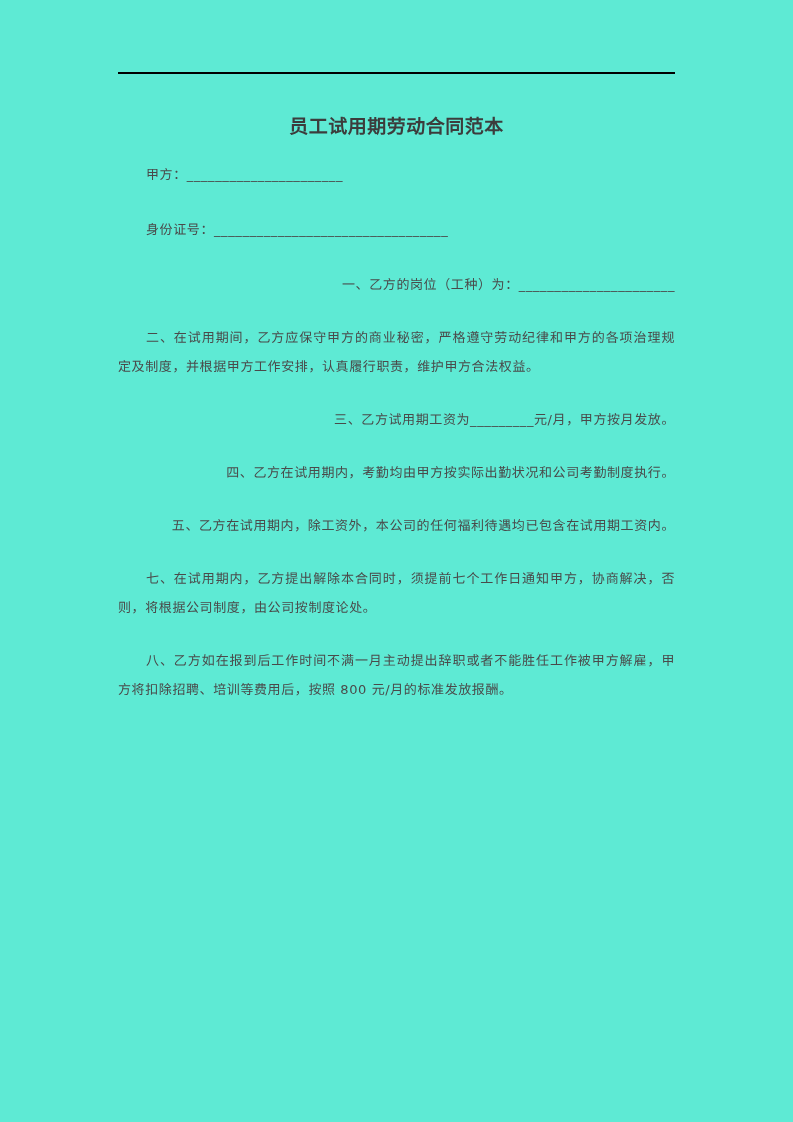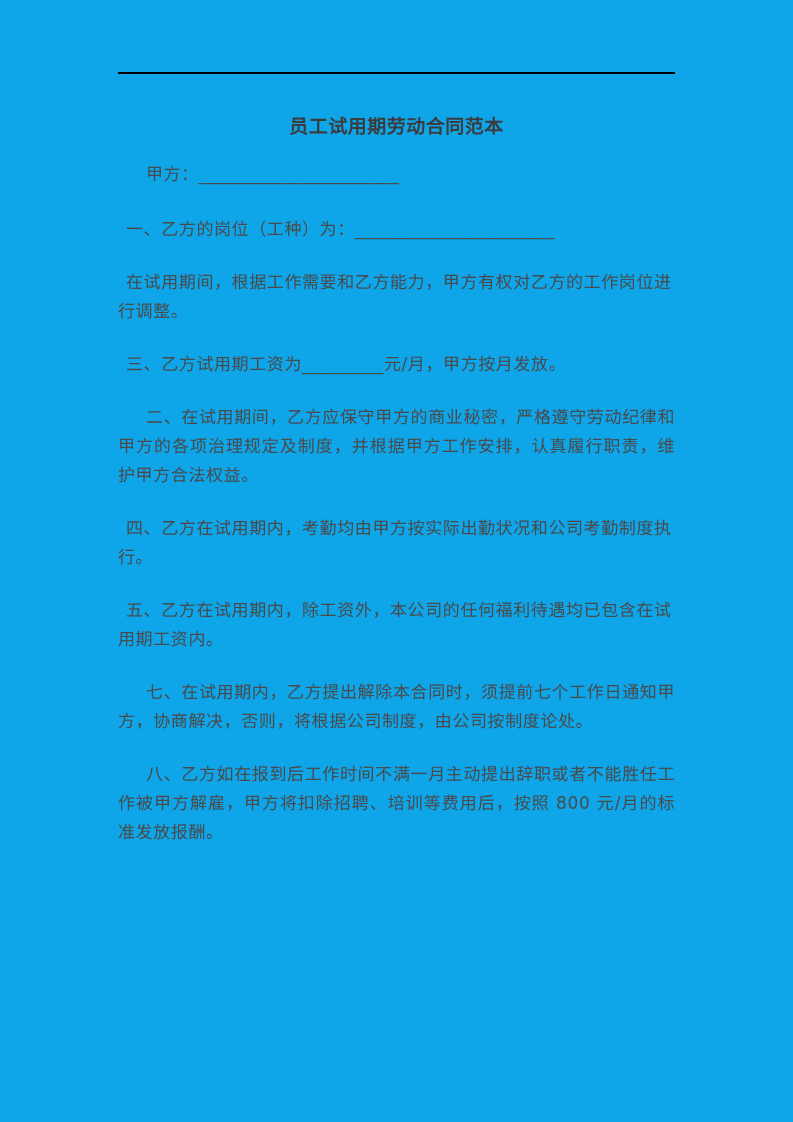--- a/index.html
+++ b/index.html
@@ -9,21 +9,21 @@
     background: #ffffff;
   }
   body {
     font-family: "DejaVu Sans", "Liberation Sans", sans-serif;
   }
   .page {
     position: relative;
     width: 793px;
     height: 1122px;
     margin: 0 auto;
-    background: #0ea5e9;
+    background: #5eead4;
     overflow: hidden;
     box-sizing: border-box;
   }
   .header-rule {
     position: absolute;
     left: 118px;
     top: 72px;
     width: 557px;
     height: 0;
     border-top: 2px solid #000000;
@@ -41,66 +41,66 @@
     line-height: 26px;
   }
   .body-block {
     position: absolute;
     left: 118px;
     top: 160px;
     width: 557px;
   }
   p.para {
     margin: 0 0 24px 0;
-    font-size: 17px;
+    font-size: 13px;
     line-height: 29px;
     color: #4a4a4a;
     text-align: justify;
     text-justify: inter-ideograph;
     letter-spacing: 0.6px;
   }
   p.para.indent {
     text-indent: 28px;
   }
   p.para.field {
     margin-bottom: 26px;
     text-indent: 28px;
     text-align: left;
   }
   p.para.clause-flush {
     text-indent: 8px;
-    text-align: left;
+    text-align: right;
   }
   p.para.last {
     margin-bottom: 16px;
   }
 </style>
 </head>
 <body>
 
 <div class="page">
 
   <div class="header-rule"></div>
 
   <h1 class="doc-title">员工试用期劳动合同范本</h1>
 
   <div class="body-block">
 
     <p class="para field">甲方：______________________</p>
 
 
+    <p class="para field">身份证号：_________________________________</p>
 
 
     <p class="para clause-flush">一、乙方的岗位（工种）为：______________________</p>
 
-    <p class="para clause-flush">在试用期间，根据工作需要和乙方能力，甲方有权对乙方的工作岗位进行调整。</p>
+
+    <p class="para indent">二、在试用期间，乙方应保守甲方的商业秘密，严格遵守劳动纪律和甲方的各项治理规定及制度，并根据甲方工作安排，认真履行职责，维护甲方合法权益。</p>
 
     <p class="para clause-flush">三、乙方试用期工资为_________元/月，甲方按月发放。</p>
-
-    <p class="para indent">二、在试用期间，乙方应保守甲方的商业秘密，严格遵守劳动纪律和甲方的各项治理规定及制度，并根据甲方工作安排，认真履行职责，维护甲方合法权益。</p>
 
     <p class="para clause-flush">四、乙方在试用期内，考勤均由甲方按实际出勤状况和公司考勤制度执行。</p>
 
     <p class="para clause-flush">五、乙方在试用期内，除工资外，本公司的任何福利待遇均已包含在试用期工资内。</p>
 
 
     <p class="para indent">七、在试用期内，乙方提出解除本合同时，须提前七个工作日通知甲方，协商解决，否则，将根据公司制度，由公司按制度论处。</p>
 
     <p class="para indent last">八、乙方如在报到后工作时间不满一月主动提出辞职或者不能胜任工作被甲方解雇，甲方将扣除招聘、培训等费用后，按照 800 元/月的标准发放报酬。</p>
 

